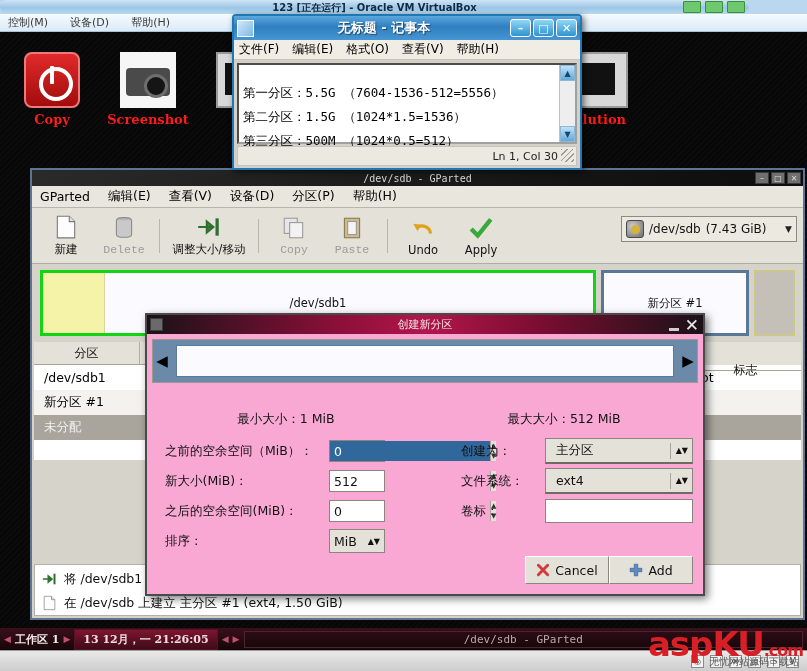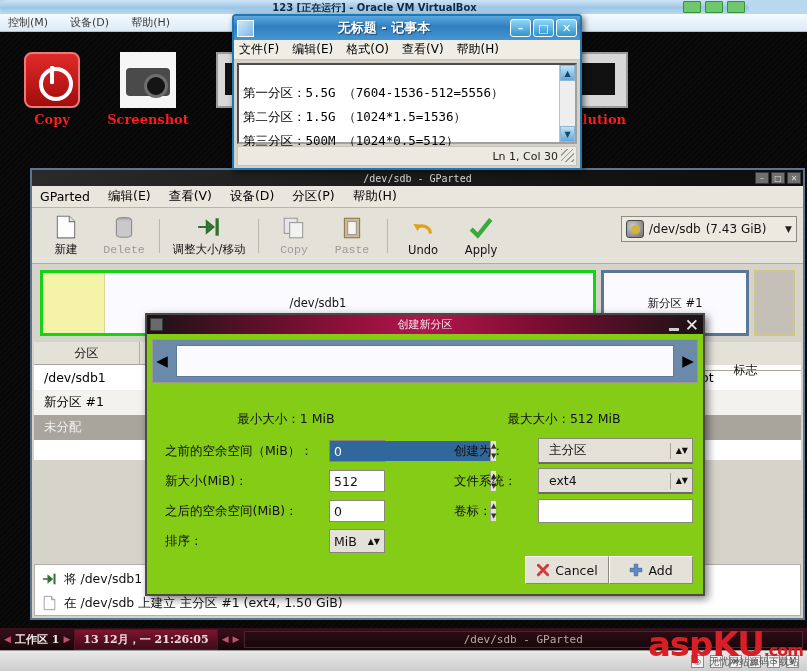--- a/index.html
+++ b/index.html
@@ -257,21 +257,21 @@
 
   
   .gp-ops { position: absolute; left: 2px; right: 2px; bottom: 2px; height: 52px;
     background: #fff; border: 1px solid #b4b0a7; padding: 2px 0; overflow: hidden; }
   .gp-op { display: flex; align-items: center; gap: 6px; height: 24px; padding-left: 6px; font-size: 12.5px; color: #111; }
   .op-ico { width: 17px; height: 16px; display: block; }
 
   
   .dlg {
     position: absolute; left: 145px; top: 313px; width: 560px; height: 283px;
-    background: #84cc16; border: 2px solid #4a4a4a;
+    background: #f9a8d4; border: 2px solid #4a4a4a;
     box-shadow: 3px 3px 8px rgba(0,0,0,.5);
   }
   .dlg-title {
     height: 19px;
     background: linear-gradient(to right, #1a1216 0%, #8d0f3a 35%, #b2164a 50%, #7d0d33 70%, #1a1216 100%);
     display: flex; align-items: center; position: relative;
   }
   .dlg-title-text {
     position: absolute; left: 0; right: 0; text-align: center;
     color: #f3e6ec; font-size: 11px;
@@ -292,21 +292,21 @@
   .dg-arrow {
     width: 18px; background: #6b89a8; display: flex; align-items: center; justify-content: center;
     color: #000; font-size: 15px;
   }
   .dg-body { flex: 1; background: #6b89a8; padding: 5px; }
   .dg-inner { width: 100%; height: 100%; background: #fbfbff; border: 1px solid #5a7b9b; }
 
   .dlg-minmax { display: flex; padding: 4px 0 2px 0; font-size: 12.5px; color: #111; margin-top: 24px; }
   .dlg-minmax div { flex: 1; text-align: center; }
 
-  .dlg-form { display: flex; padding: 6px 10px 0 18px; gap: 17px; }
+  .dlg-form { display: flex; padding: 6px 10px 0 18px; gap: 24px; }
   .form-col { display: flex; flex-direction: column; }
   .form-col.left { width: 250px; }
   .form-col.right { flex: 1; padding-left: 22px; }
   .frow { display: flex; align-items: center; height: 30px; gap: 6px; }
   .frow .lab { font-size: 12.5px; color: #111; }
   .form-col.left .lab { width: 158px; }
   .form-col.right .lab { width: 78px; }
   .spin {
     width: 56px; height: 22px; display: flex;
     border: 1px solid #8a867d; background: #fff;

